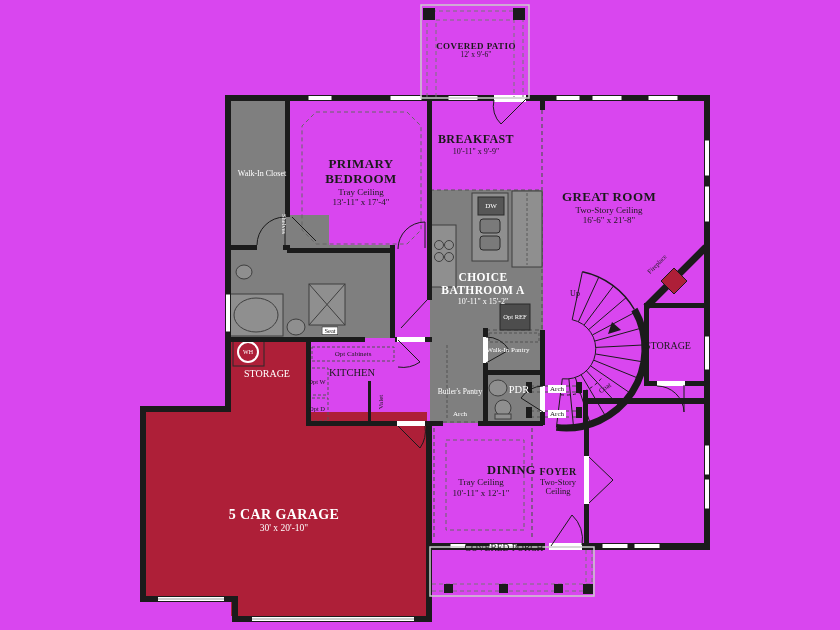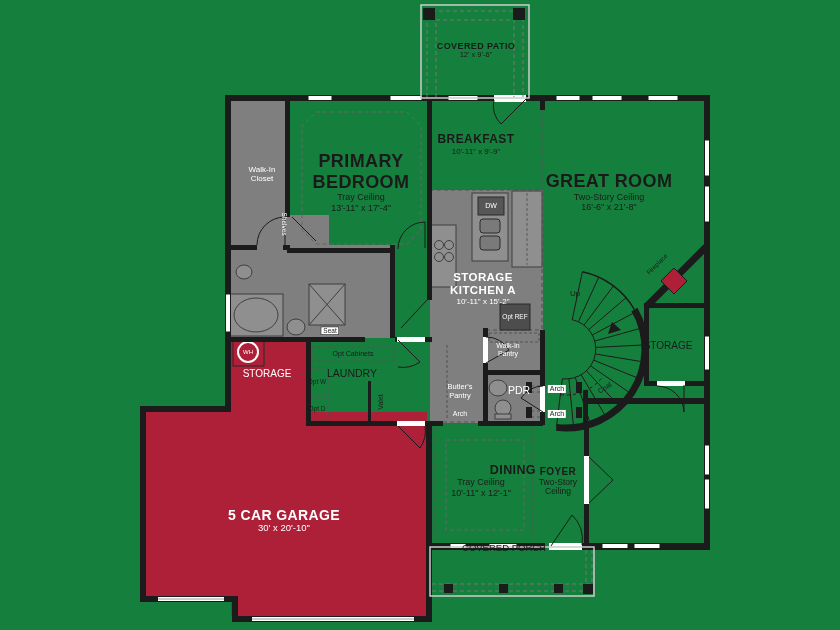--- a/index.html
+++ b/index.html
@@ -1,31 +1,31 @@
 <!DOCTYPE html>
 <html><head>
 <meta charset="utf-8">
 <style>
   html,body{margin:0;padding:0;background:#fff;}
-  #plan{position:relative;width:840px;height:630px;background:#15803d;overflow:hidden;
-        font-family:Liberation Sans, sans-serif;color:#1a1a1a;}
+  #plan{position:relative;width:840px;height:630px;background:#d946ef;overflow:hidden;
+        font-family:Liberation Serif, serif;color:#1a1a1a;}
   #plan svg{position:absolute;left:0;top:0;}
   .lbl{position:absolute;transform:translate(-50%,-50%);text-align:center;line-height:1.15;z-index:5;}
   .lbl .t{font-weight:bold;letter-spacing:.4px;}
   .white{color:#fff;}
   .rot90{transform:translate(-50%,-50%) rotate(90deg);}
   .rotm90{transform:translate(-50%,-50%) rotate(-90deg);}
   .rotm35{transform:translate(-50%,-50%) rotate(-35deg);}
   .rotm45{transform:translate(-50%,-50%) rotate(-45deg);}
   .chip{background:#fff;border:1px solid #333;padding:0 2px;}
   .chip-plain{background:#fff;padding:0 2px;}
   .s6{font-size:6px;}.s65{font-size:6.5px;}.s7{font-size:7px;}.s75{font-size:7.5px;}
   .s8{font-size:8px;}.s85{font-size:8.5px;}.s9{font-size:9px;}.s95{font-size:9.5px;}
   .s10{font-size:10px;}.s105{font-size:10.5px;}.s115{font-size:11.5px;}.s12{font-size:12px;}
-  .s125{font-size:12.5px;text-align:right;}.s13{font-size:18px;text-align:center;}.s14{font-size:14px;}
+  .s125{font-size:12.5px;text-align:right;}.s13{font-size:13px;text-align:center;}.s14{font-size:14px;}
 </style>
 </head>
 <body>
 
 <div id="plan">
 
 <svg width="840" height="630" viewBox="0 0 840 630">
 
   <g fill="#7F7F7F">
     <rect x="231" y="101" width="56" height="147"></rect>
@@ -244,50 +244,50 @@
 </div>
 <div class="lbl rot90 white s65" style="left:284px;top:224px">
   <span>Shelves</span>
 </div>
 
 <div class="lbl" style="left:476px;top:144px;width:130px">
   <div class="t s12">BREAKFAST</div>
   <div class="s8">10'-11" x 9'-9"</div>
 </div>
 
-<div class="lbl" style="left:609px;top:192px;width:140px">
+<div class="lbl" style="left:609px;top:208px;width:140px">
   <div class="t s13">GREAT ROOM</div>
   <div class="s9">Two-Story Ceiling</div>
   <div class="s9">16'-6" x 21'-8"</div>
 </div>
 
 <div class="lbl chip s65" style="left:330px;top:331px">
   <span>Seat</span>
 </div>
 
 <div class="lbl white" style="left:483px;top:289px;width:100px">
-  <div class="t s115">STORAGE KITCHEN A</div>
+  <div class="t s115">CHOICE BATHROOM A</div>
   <div class="s8">10'-11" x 15'-2"</div>
 </div>
 <div class="lbl white s7" style="left:491px;top:206px">
   <span>DW</span>
 </div>
 <div class="lbl white s65" style="left:515px;top:317px;width:26px">
   <div>Opt REF</div>
 </div>
 
 <div class="lbl white t s10" style="left:267px;top:374px">
   <span>STORAGE</span>
 </div>
 <div class="lbl white s6" style="left:248px;top:352px">
   <span>WH</span>
 </div>
 
 <div class="lbl t s105" style="left:352px;top:373px">
-  <span>LAUNDRY</span>
+  <span>KITCHEN</span>
 </div>
 <div class="lbl s7" style="left:353px;top:354px">
   <span>Opt Cabinets</span>
 </div>
 <div class="lbl s65" style="left:317px;top:382px;width:20px">
   <div>Opt W</div>
 </div>
 <div class="lbl s65" style="left:317px;top:409px;width:20px">
   <div>Opt D</div>
 </div>

